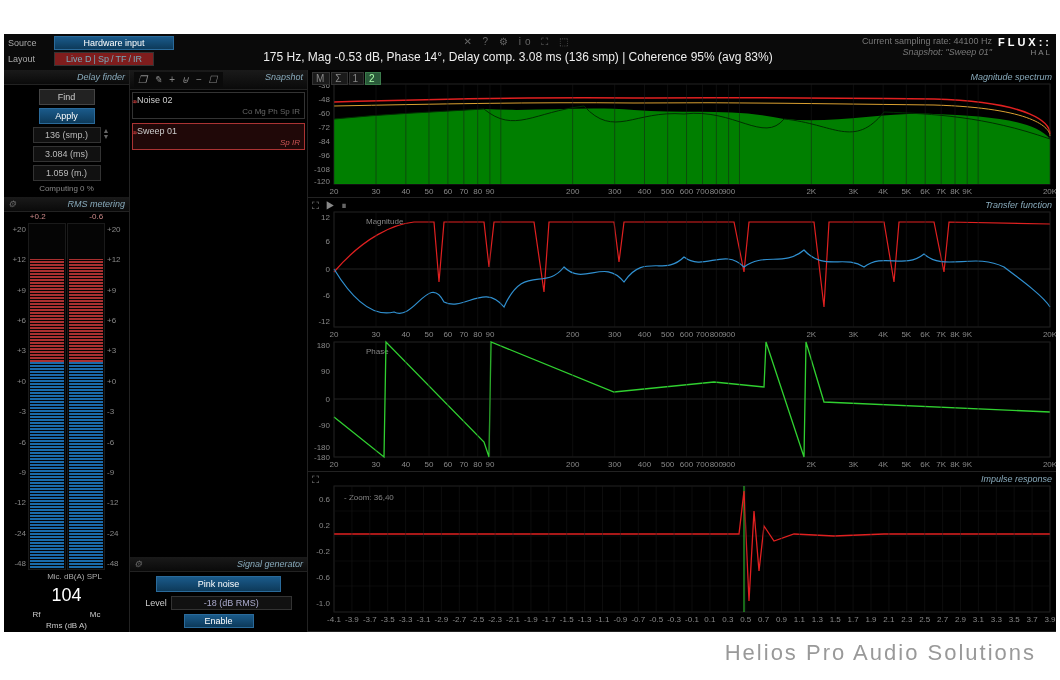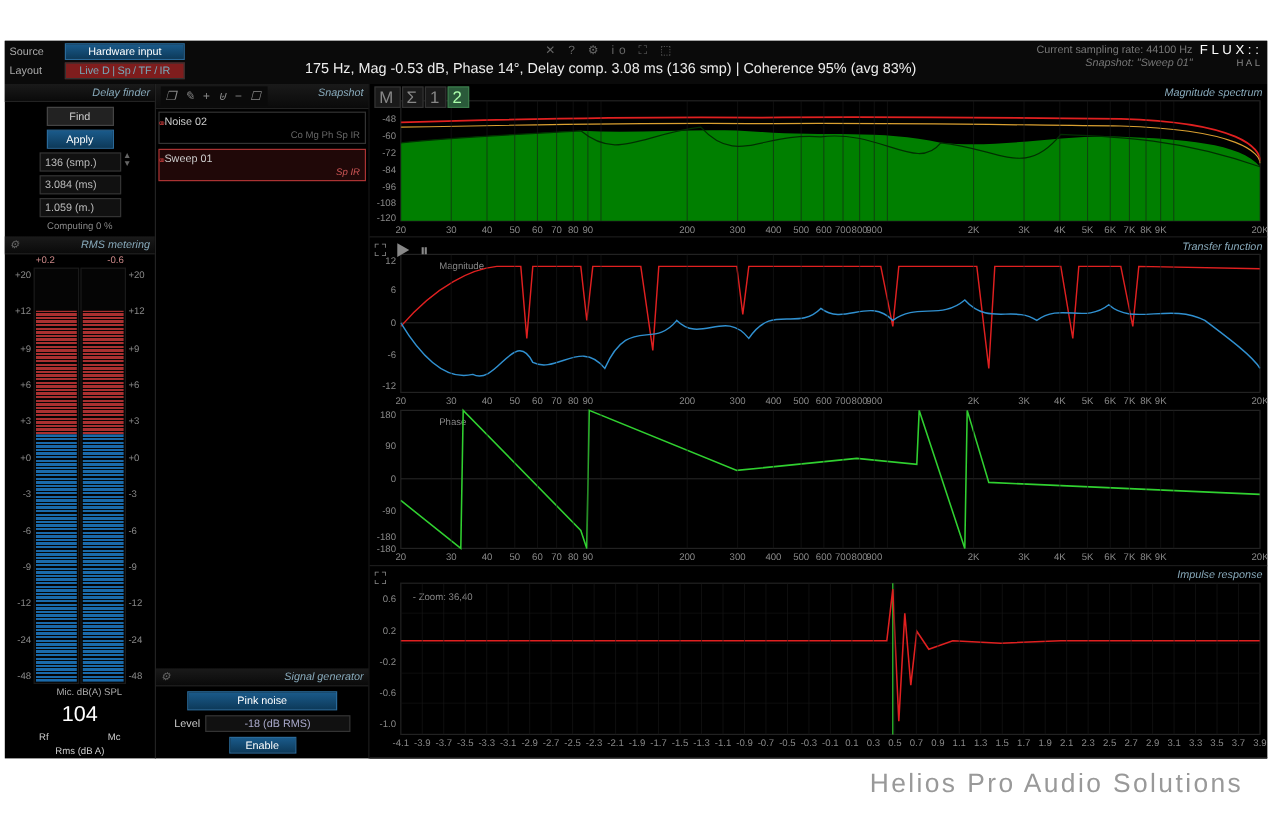--- a/index.html
+++ b/index.html
@@ -10,36 +10,36 @@
   .topbar { height: 36px; display: flex; align-items: flex-start; padding: 2px 4px; gap: 6px; background: #0a0a0a; }
   .tb-left { display: flex; flex-direction: column; gap: 2px; }
   .tb-row { display: flex; align-items: center; gap: 4px; }
   .tb-label { width: 42px; color: #aaa; font-size: 9px; }
   .btn { background: linear-gradient(#1a5a8a,#0d3a5a); border: 1px solid #2a6a9a; color: #fff; font-size: 9px; padding: 1px 8px; cursor: pointer; text-align: center; }
   .btn-seg { background: #7f1d1d; border: 1px solid #333; color: #7ab; font-size: 9px; padding: 1px 4px; cursor: pointer; }
   .btn-seg span { padding: 0 2px; }
   .tb-center { flex: 1; text-align: center; color: #eee; font-size: 12px; padding-top: 14px; position: relative; }
   .tb-icons { position: absolute; top: 0; left: 50%; transform: translateX(-50%); color: #666; font-size: 10px; letter-spacing: 4px; }
   .tb-right { text-align: right; font-size: 9px; color: #777; display:flex; flex-direction:column; align-items:flex-end; gap:1px;}
-  .flux { font-weight: normal; color: #fff; font-size: 11px; letter-spacing: 3px; }
+  .flux { font-weight: bold; color: #fff; font-size: 11px; letter-spacing: 3px; }
   .hal { color:#888; font-size:8px; letter-spacing:2px;}
   
   
   .main { flex: 1; display: flex; }
   .col-left { width: 126px; display: flex; flex-direction: column; border-right: 1px solid #222; }
   .col-mid { width: 178px; display: flex; flex-direction: column; border-right: 1px solid #222; }
   .col-right { flex: 1; display: flex; flex-direction: column; }
   
   
   .panel-hdr { background: linear-gradient(#1a1a1a,#0a0a0a); color: #8ab; font-size: 9px; text-align: right; padding: 2px 4px; border-bottom: 1px solid #222; font-style: italic; }
   .panel-hdr-l { text-align: right; display:flex; justify-content:space-between;}
   .delay-body { padding: 4px; display: flex; flex-direction: column; gap: 3px; align-items: center; }
   .small-btn { background: #222; border: 1px solid #444; color: #ccc; font-size: 9px; padding: 2px 0; width: 56px; cursor: pointer; }
   .small-btn.active { background: linear-gradient(#1a5a8a,#0d3a5a); border-color: #2a6a9a; color: #fff; }
-  .val-box { background: #111; border: 1px solid #333; color: #bbb; font-size: 9px; padding: 2px 4px; width: 68px; position: relative; }
+  .val-box { background: #111; border: 1px solid #333; color: #bbb; font-size: 9px; padding: 2px 4px; width: 68px; position: relative; text-align: center; }
   .spinner { position: absolute; right: -10px; top: 0; color: #666; font-size: 7px; line-height: 6px; }
   .computing { color: #888; font-size: 8px; text-align: center; }
   
   
   .rms-panel { flex: 1; display: flex; flex-direction: column; }
   .meters { flex: 1; display: flex; padding: 2px 4px; gap: 2px; position: relative; }
   .meter-scale { width: 18px; display: flex; flex-direction: column; justify-content: space-between; font-size: 8px; color: #888; text-align: right; padding: 2px 0; }
   .meter-bars { flex: 1; display: flex; gap: 1px; }
   .meter-bar { flex: 1; background: #050505; position: relative; border: 1px solid #1a1a1a; }
   .bar-fill-blue { position: absolute; left: 1px; right: 1px; bottom: 1px; background: repeating-linear-gradient(to top, #1a6aaa 0, #1a6aaa 2px, #050505 2px, #050505 3px); }
@@ -60,40 +60,40 @@
   
   
   .siggen { padding: 4px; display: flex; flex-direction: column; gap: 4px; align-items: center; }
   .wide-btn { width: 125px; padding: 2px 0; font-size: 9px; }
   .level-row { display: flex; align-items: center; gap: 4px; font-size: 9px; }
   .level-box { background: #111; border: 1px solid #333; padding: 1px 32px; font-size: 9px; color: #aac; }
   
   
   .graph-box { border-bottom: 1px solid #222; position: relative; background: #000; }
   .graph-hdr { position: absolute; right: 4px; top: 2px; font-size: 9px; color: #8ab; font-style: italic; z-index: 5; }
-  .graph-tools { position: absolute; left: 4px; top: 2px; font-size: 14px; color: #888; z-index: 5; letter-spacing: 2px; }
+  .graph-tools { position: absolute; left: 4px; top: 2px; font-size: 10px; color: #888; z-index: 5; letter-spacing: 2px; }
   .tool-btn { display: inline-block; background: #1a1a1a; border: 1px solid #333; padding: 0 3px; margin-right: 1px; cursor: pointer; font-style: normal; }
   .tool-btn.on { background: #2a5a3a; border-color: #3a7a4a; color: #afa; }
   svg { display: block; }
   .axis-text { fill: #888; font-size: 8px; }
   .grid-line { stroke: #1a1a1a; stroke-width: 0.5; }
   .zero-line { stroke: #444; stroke-width: 0.5; }
   
   .watermark { position: absolute; right: 24px; bottom: 14px; color: #999; font-size: 22px; letter-spacing: 2px; font-family: Arial; pointer-events: none; }
 </style>
 </head>
 <body>
 
 <div class="app">
 
   <div class="topbar">
     <div class="tb-left">
       <div class="tb-row">
         <span class="tb-label">Source</span>
-        <button class="btn" style="width:100px">Hardware input</button>
+        <button class="btn" style="width:120px">Hardware input</button>
       </div>
       <div class="tb-row">
         <span class="tb-label">Layout</span>
         <div class="btn-seg" style="width:100px;text-align:center">
           <span>Live D</span>|<span>Sp</span>/<span>TF</span>/<span>IR</span>
         </div>
       </div>
     </div>
     <div class="tb-center">
       <div class="tb-icons">✕  ?  ⚙  io  ⛶  ⬚</div>
@@ -201,21 +201,21 @@
       <div class="panel-hdr panel-hdr-l">
           <span style="color:#666">⚙</span>
           <span>Signal generator</span>
         </div>
       <div class="siggen">
         <button class="btn wide-btn">Pink noise</button>
         <div class="level-row">
           <span>Level</span>
           <div class="level-box">-18 (dB RMS)</div>
         </div>
-        <button class="btn" style="width:56px">Enable</button>
+        <button class="btn" style="width:70px">Enable</button>
       </div>
     </div>
 
     <div class="col-right">
 
       <div class="graph-box" style="height:128px">
         <div class="graph-tools">
           <span class="tool-btn">M</span><span class="tool-btn">Σ</span><span class="tool-btn">1</span><span class="tool-btn on">2</span>
         </div>
         <div class="graph-hdr">Magnitude spectrum</div>

